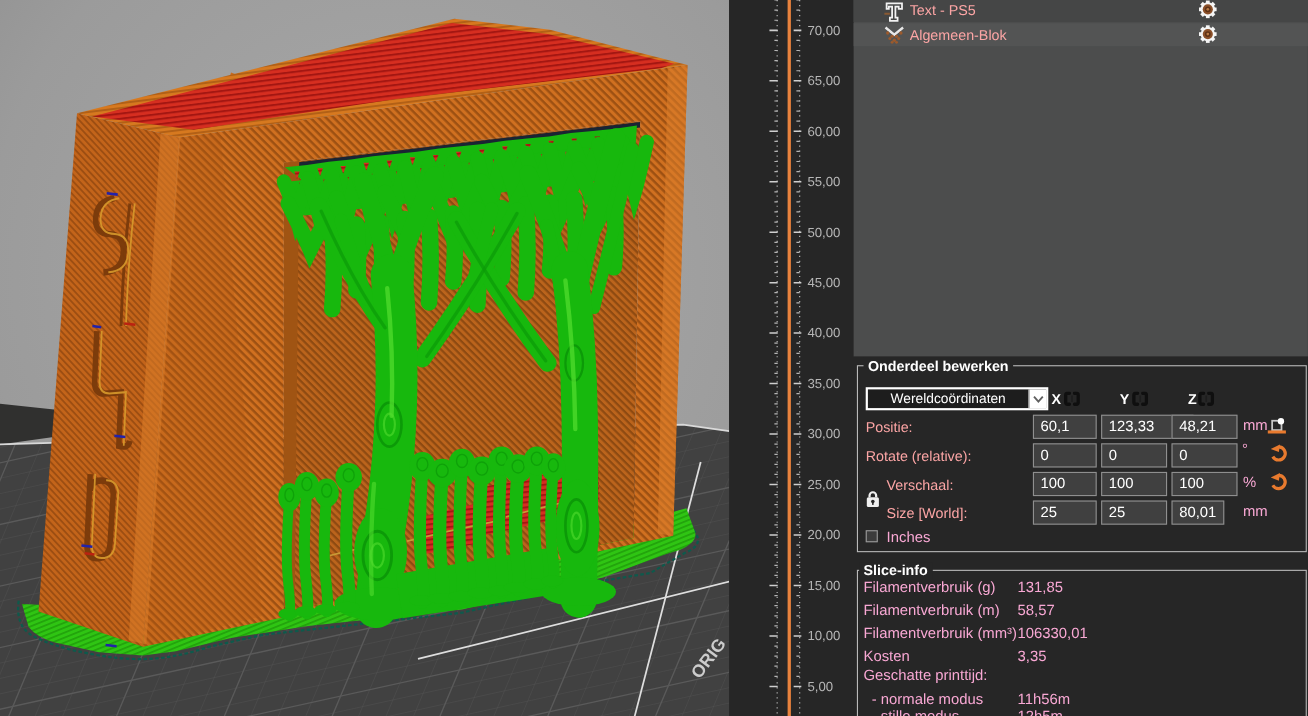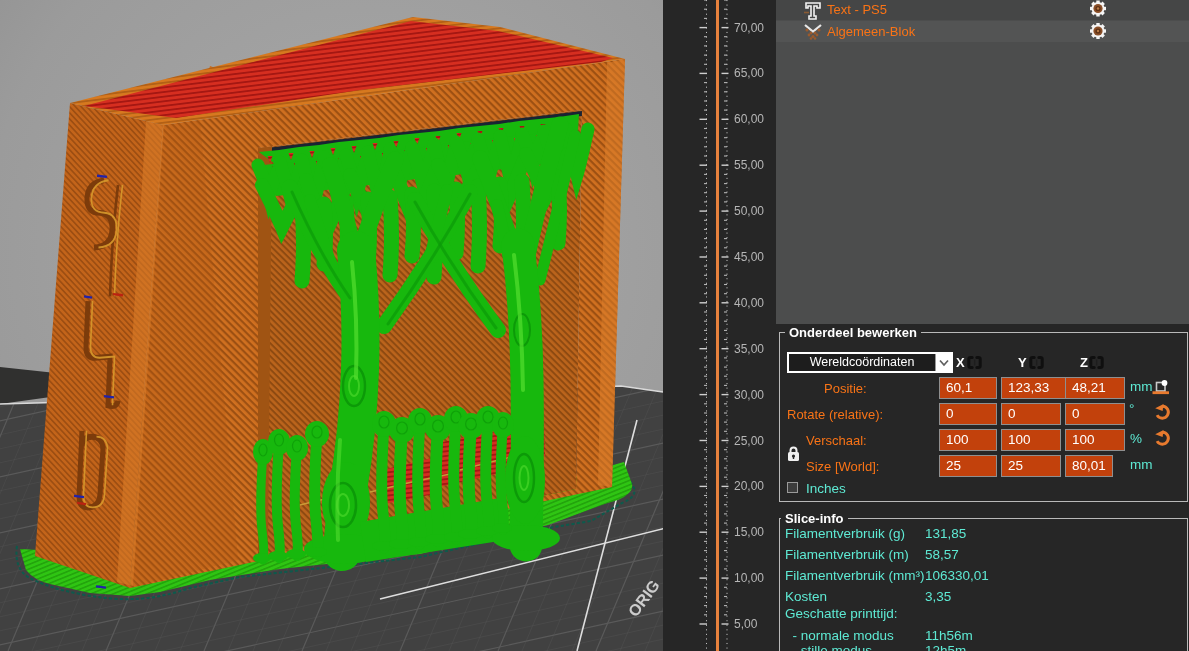--- a/index.html
+++ b/index.html
@@ -1,20 +1,20 @@
 <!DOCTYPE html>
 <html><head><meta charset="utf-8"><style>
 *{margin:0;padding:0;box-sizing:border-box}
 body{width:1189px;height:651px;overflow:hidden;background:#262626;font-family:"Liberation Sans",sans-serif;position:relative}
 .abs{position:absolute}
-.t13{font-size:13px;color:#f97316;white-space:nowrap}
+.t13{font-size:13px;color:#fca5a5;white-space:nowrap}
 .t13b{font-size:13px;color:#ffffff;font-weight:bold;white-space:nowrap}
-.t14{font-size:13.5px;color:#5eead4;white-space:nowrap}
+.t14{font-size:13.5px;color:#f9a8d4;white-space:nowrap}
 .grp{border:1px solid #b9b9b9}
-.fld{height:22px;background:#c2410c;border:1px solid #8f8f8f;color:#fff;font-size:13.5px;line-height:20px;padding-left:6px}
+.fld{height:22px;background:#404040;border:1px solid #8f8f8f;color:#fff;font-size:13.5px;line-height:20px;padding-left:6px}
 </style></head>
 <body>
 <div class="abs" style="left:0;top:0;width:663px;height:651px"><svg width="663" height="651">
       <defs>
 <radialGradient id="bgg" cx="0.55" cy="0.38" r="0.95">
  <stop offset="0" stop-color="#a9a9a9"></stop>
           <stop offset="0.6" stop-color="#9b9b9b"></stop>
           <stop offset="1" stop-color="#878787"></stop>
 </radialGradient>
 <pattern id="pwall" width="5" height="5" patternUnits="userSpaceOnUse" patternTransform="rotate(45)">
@@ -575,21 +575,21 @@
     <path d="M5.2,1.5 H3.6 Q1.8,1.5 1.8,3.3 V9.7 Q1.8,11.5 3.6,11.5 H5.2" fill="none" stroke="#0f0f0f" stroke-width="3" stroke-linecap="round"></path>
     <path d="M9.8,1.5 h1.6 Q13.2,1.5 13.2,3.3 V9.7 Q13.2,11.5 11.4,11.5 H9.8" fill="none" stroke="#0f0f0f" stroke-width="3" stroke-linecap="round"></path>
     <rect x="6.9" y="3.5" width="1.4" height="6" fill="#1d1d1d"></rect>
   </svg>
 <span class="abs t13b" style="left:1080px;top:355px">Z</span>
 <svg class="abs" style="left:1089px;top:356px" width="15" height="13">
     <path d="M5.2,1.5 H3.6 Q1.8,1.5 1.8,3.3 V9.7 Q1.8,11.5 3.6,11.5 H5.2" fill="none" stroke="#0f0f0f" stroke-width="3" stroke-linecap="round"></path>
     <path d="M9.8,1.5 h1.6 Q13.2,1.5 13.2,3.3 V9.7 Q13.2,11.5 11.4,11.5 H9.8" fill="none" stroke="#0f0f0f" stroke-width="3" stroke-linecap="round"></path>
     <rect x="6.9" y="3.5" width="1.4" height="6" fill="#1d1d1d"></rect>
   </svg>
-<span class="abs t13" style="left:824px;top:381px">Positie:</span>
+<span class="abs t13" style="left:787px;top:381px">Positie:</span>
 <span class="abs t13" style="left:787px;top:407px">Rotate (relative):</span>
 <span class="abs t13" style="left:806px;top:433px">Verschaal:</span>
 <span class="abs t13" style="left:806px;top:459px">Size [World]:</span>
 <svg class="abs" style="left:787px;top:446px" width="13" height="16">
 <rect x="1" y="6" width="11" height="9" rx="1.5" fill="#f0f0f0"></rect>
 <path d="M3.5,6 v-1.5 a3,3 0 0 1 6,0 V6" fill="none" stroke="#f0f0f0" stroke-width="2"></path>
 <circle cx="6.5" cy="10" r="1.6" fill="#262626"></circle>
     <rect x="5.8" y="10" width="1.4" height="3" fill="#262626"></rect>
   </svg>
 <div class="abs fld" style="left:939px;top:377px;width:58px">60,1</div>

